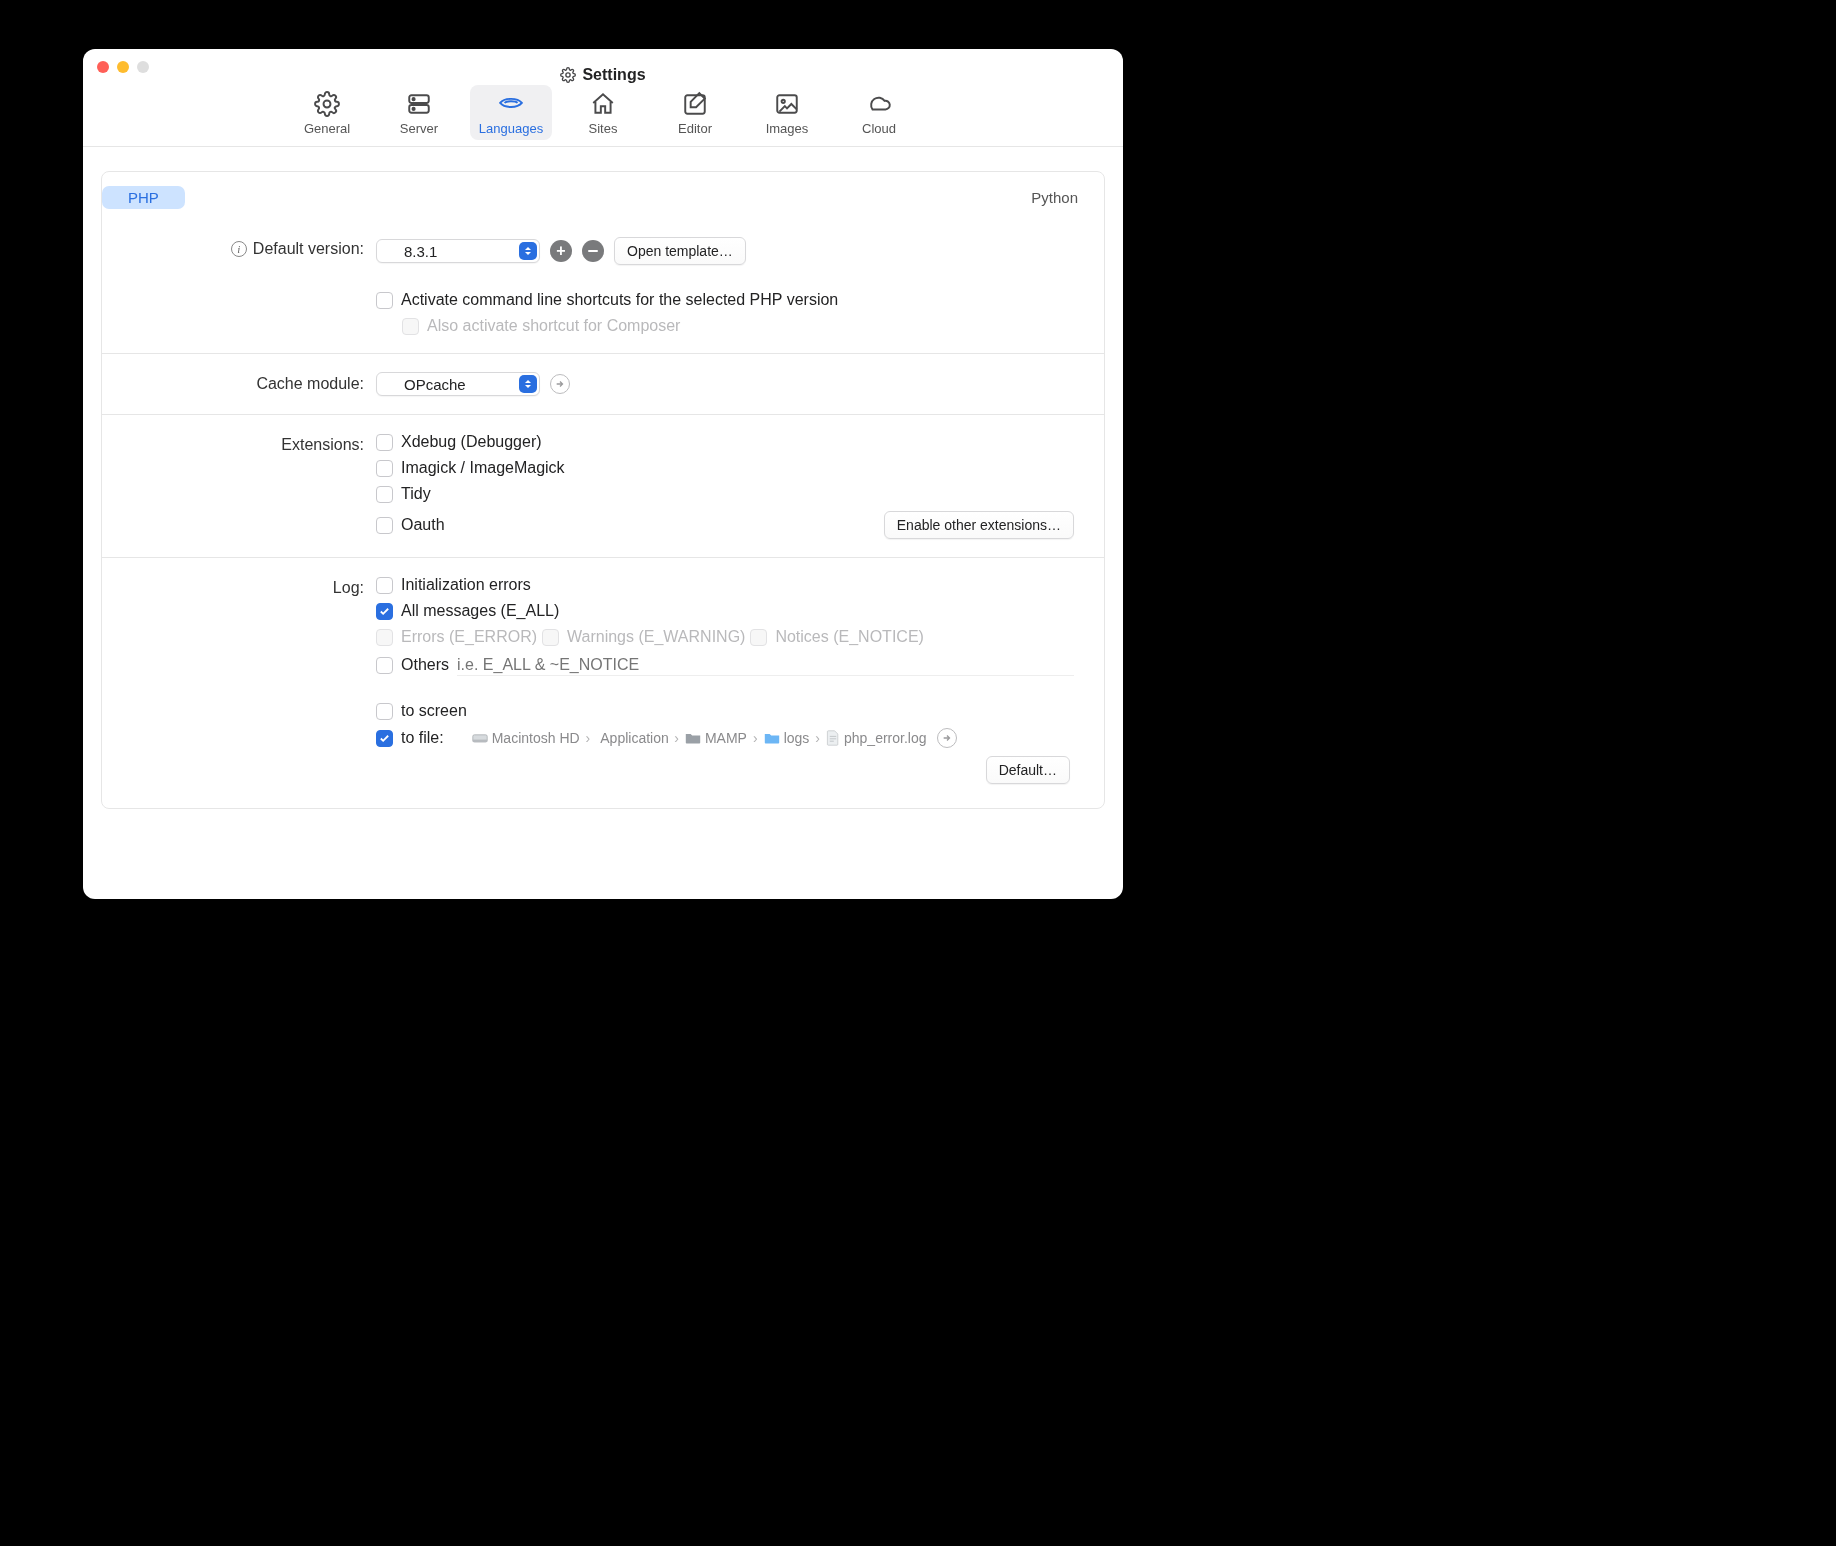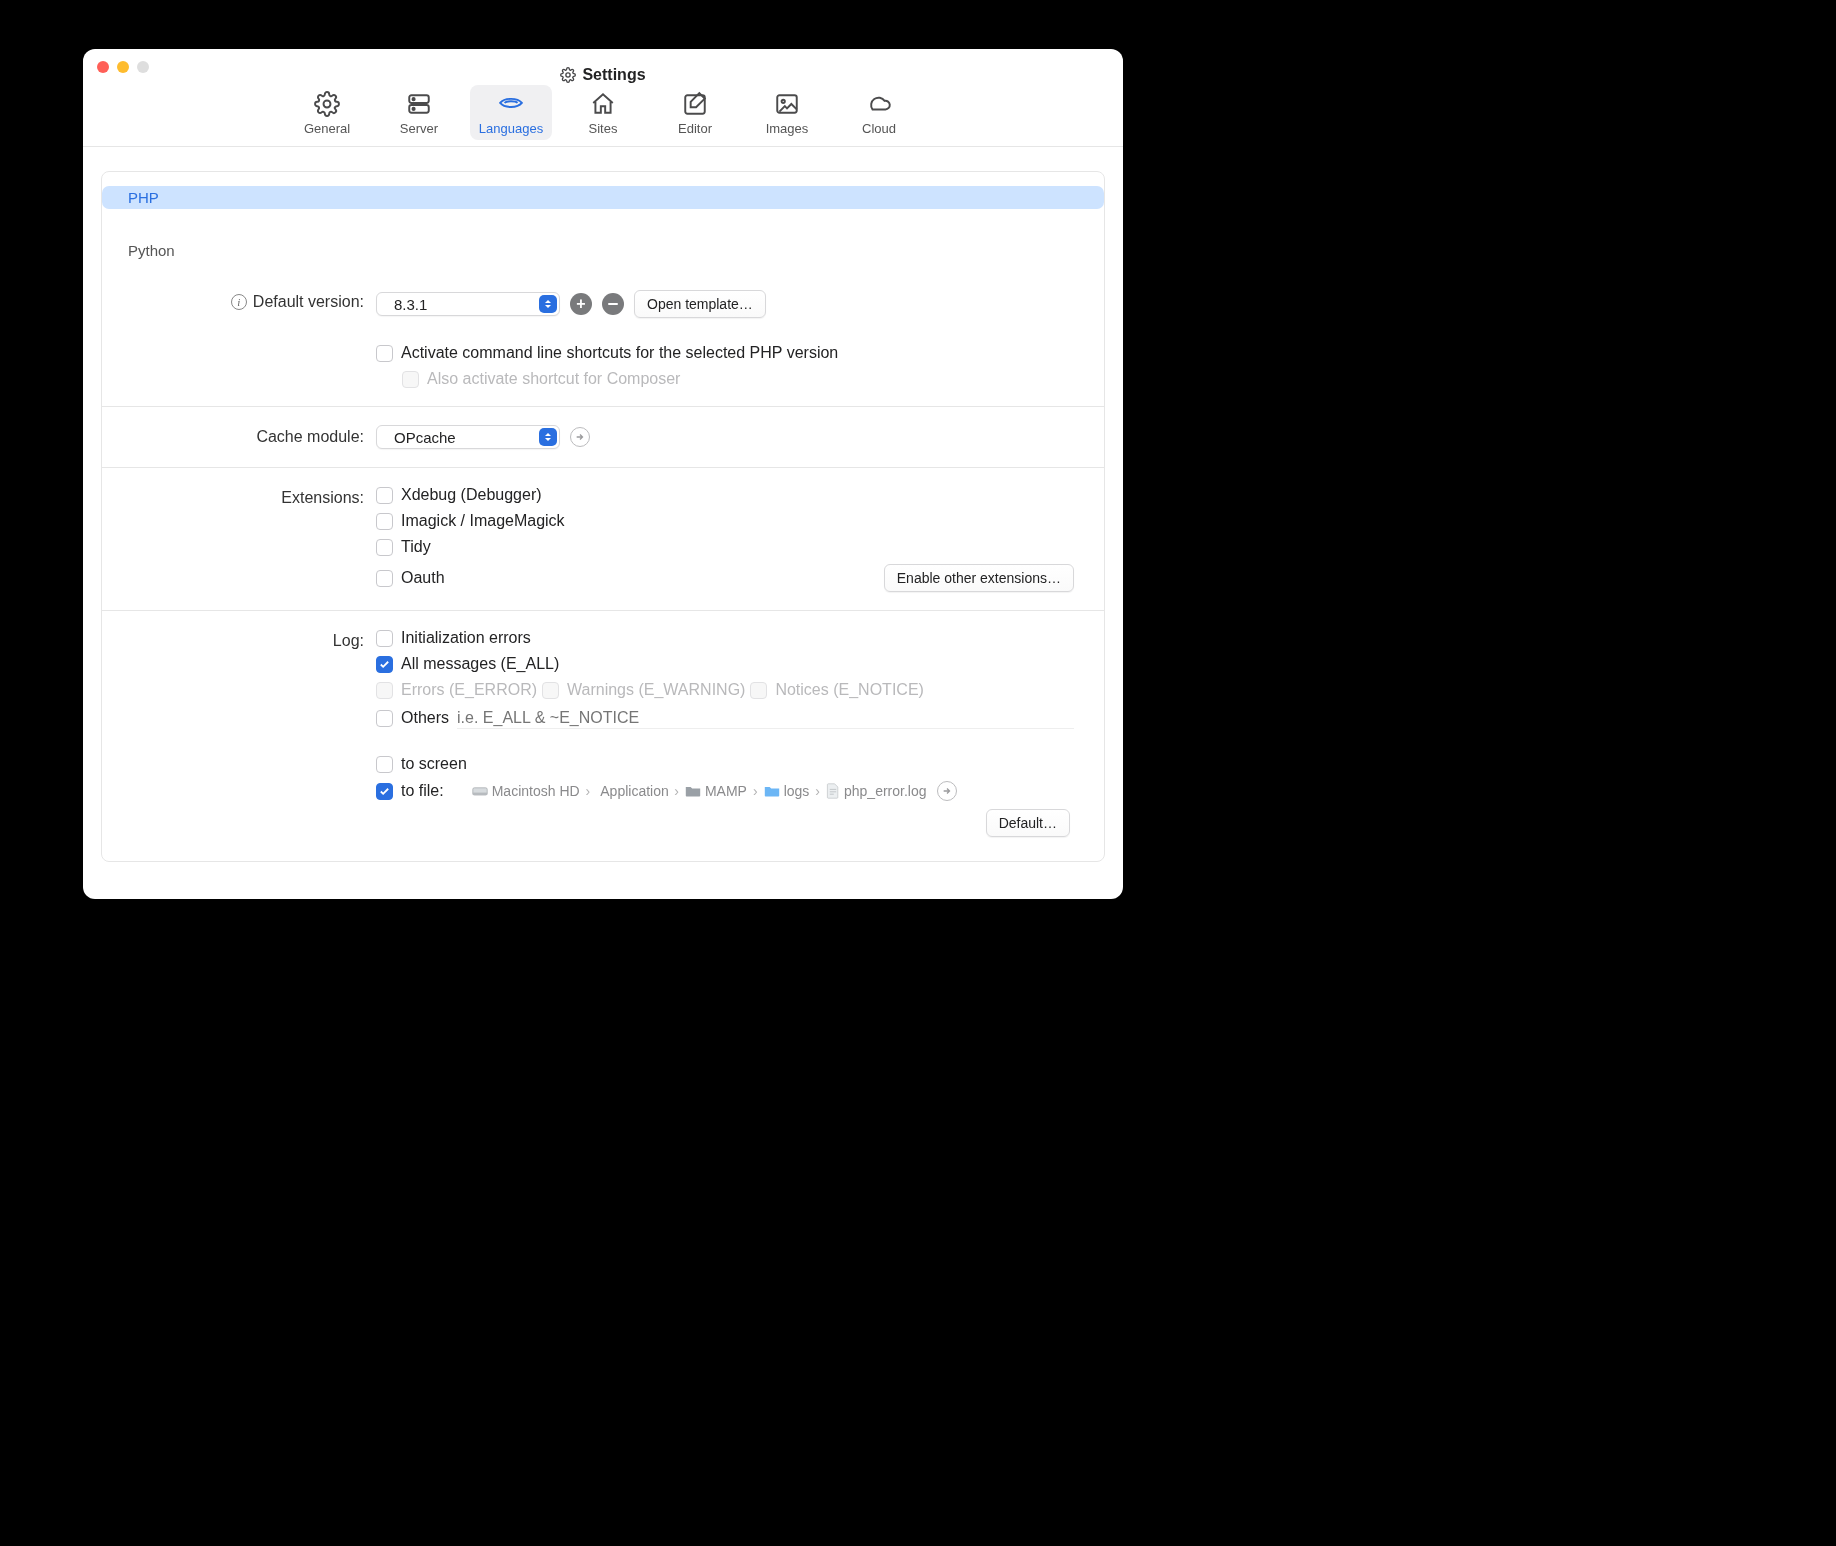--- a/index.html
+++ b/index.html
@@ -105,22 +105,21 @@
   .panel {
     border: 1px solid var(--border);
     border-radius: 8px;
     background: #fff;
     padding: 0;
   }
   .segmented {
     display: flex;
     justify-content: space-between;
     padding: 14px 0 10px;
-    gap: 30px;
-    flex-direction: column;
+    gap: 44px;
   }
   .seg-btn {
     font-size: 15px;
     padding: 3px 26px;
     border-radius: 7px;
     color: #555;
   }
   .seg-btn.active {
     background: #cde3ff;
     color: var(--accent);
@@ -155,28 +154,28 @@
   }
   .hline {
     display: flex;
     align-items: center;
     gap: 10px;
     flex-wrap: wrap;
   }
   
   .mac-select {
     position: relative;
-    width: 184px;
+    width: 164px;
     height: 24px;
     border: 1px solid #d8d8da;
     border-radius: 6px;
     background: #fff;
     display: flex;
     align-items: center;
-    padding: 0 28px 0 17px;
+    padding: 0 28px 0 27px;
     font-size: 15px;
     box-shadow: 0 1px 1px rgba(0,0,0,.04);
   }
   .mac-select .stepper {
     position: absolute;
     right: 2px;
     top: 2px;
     width: 18px;
     height: 18px;
     background: #2a6fe0;

